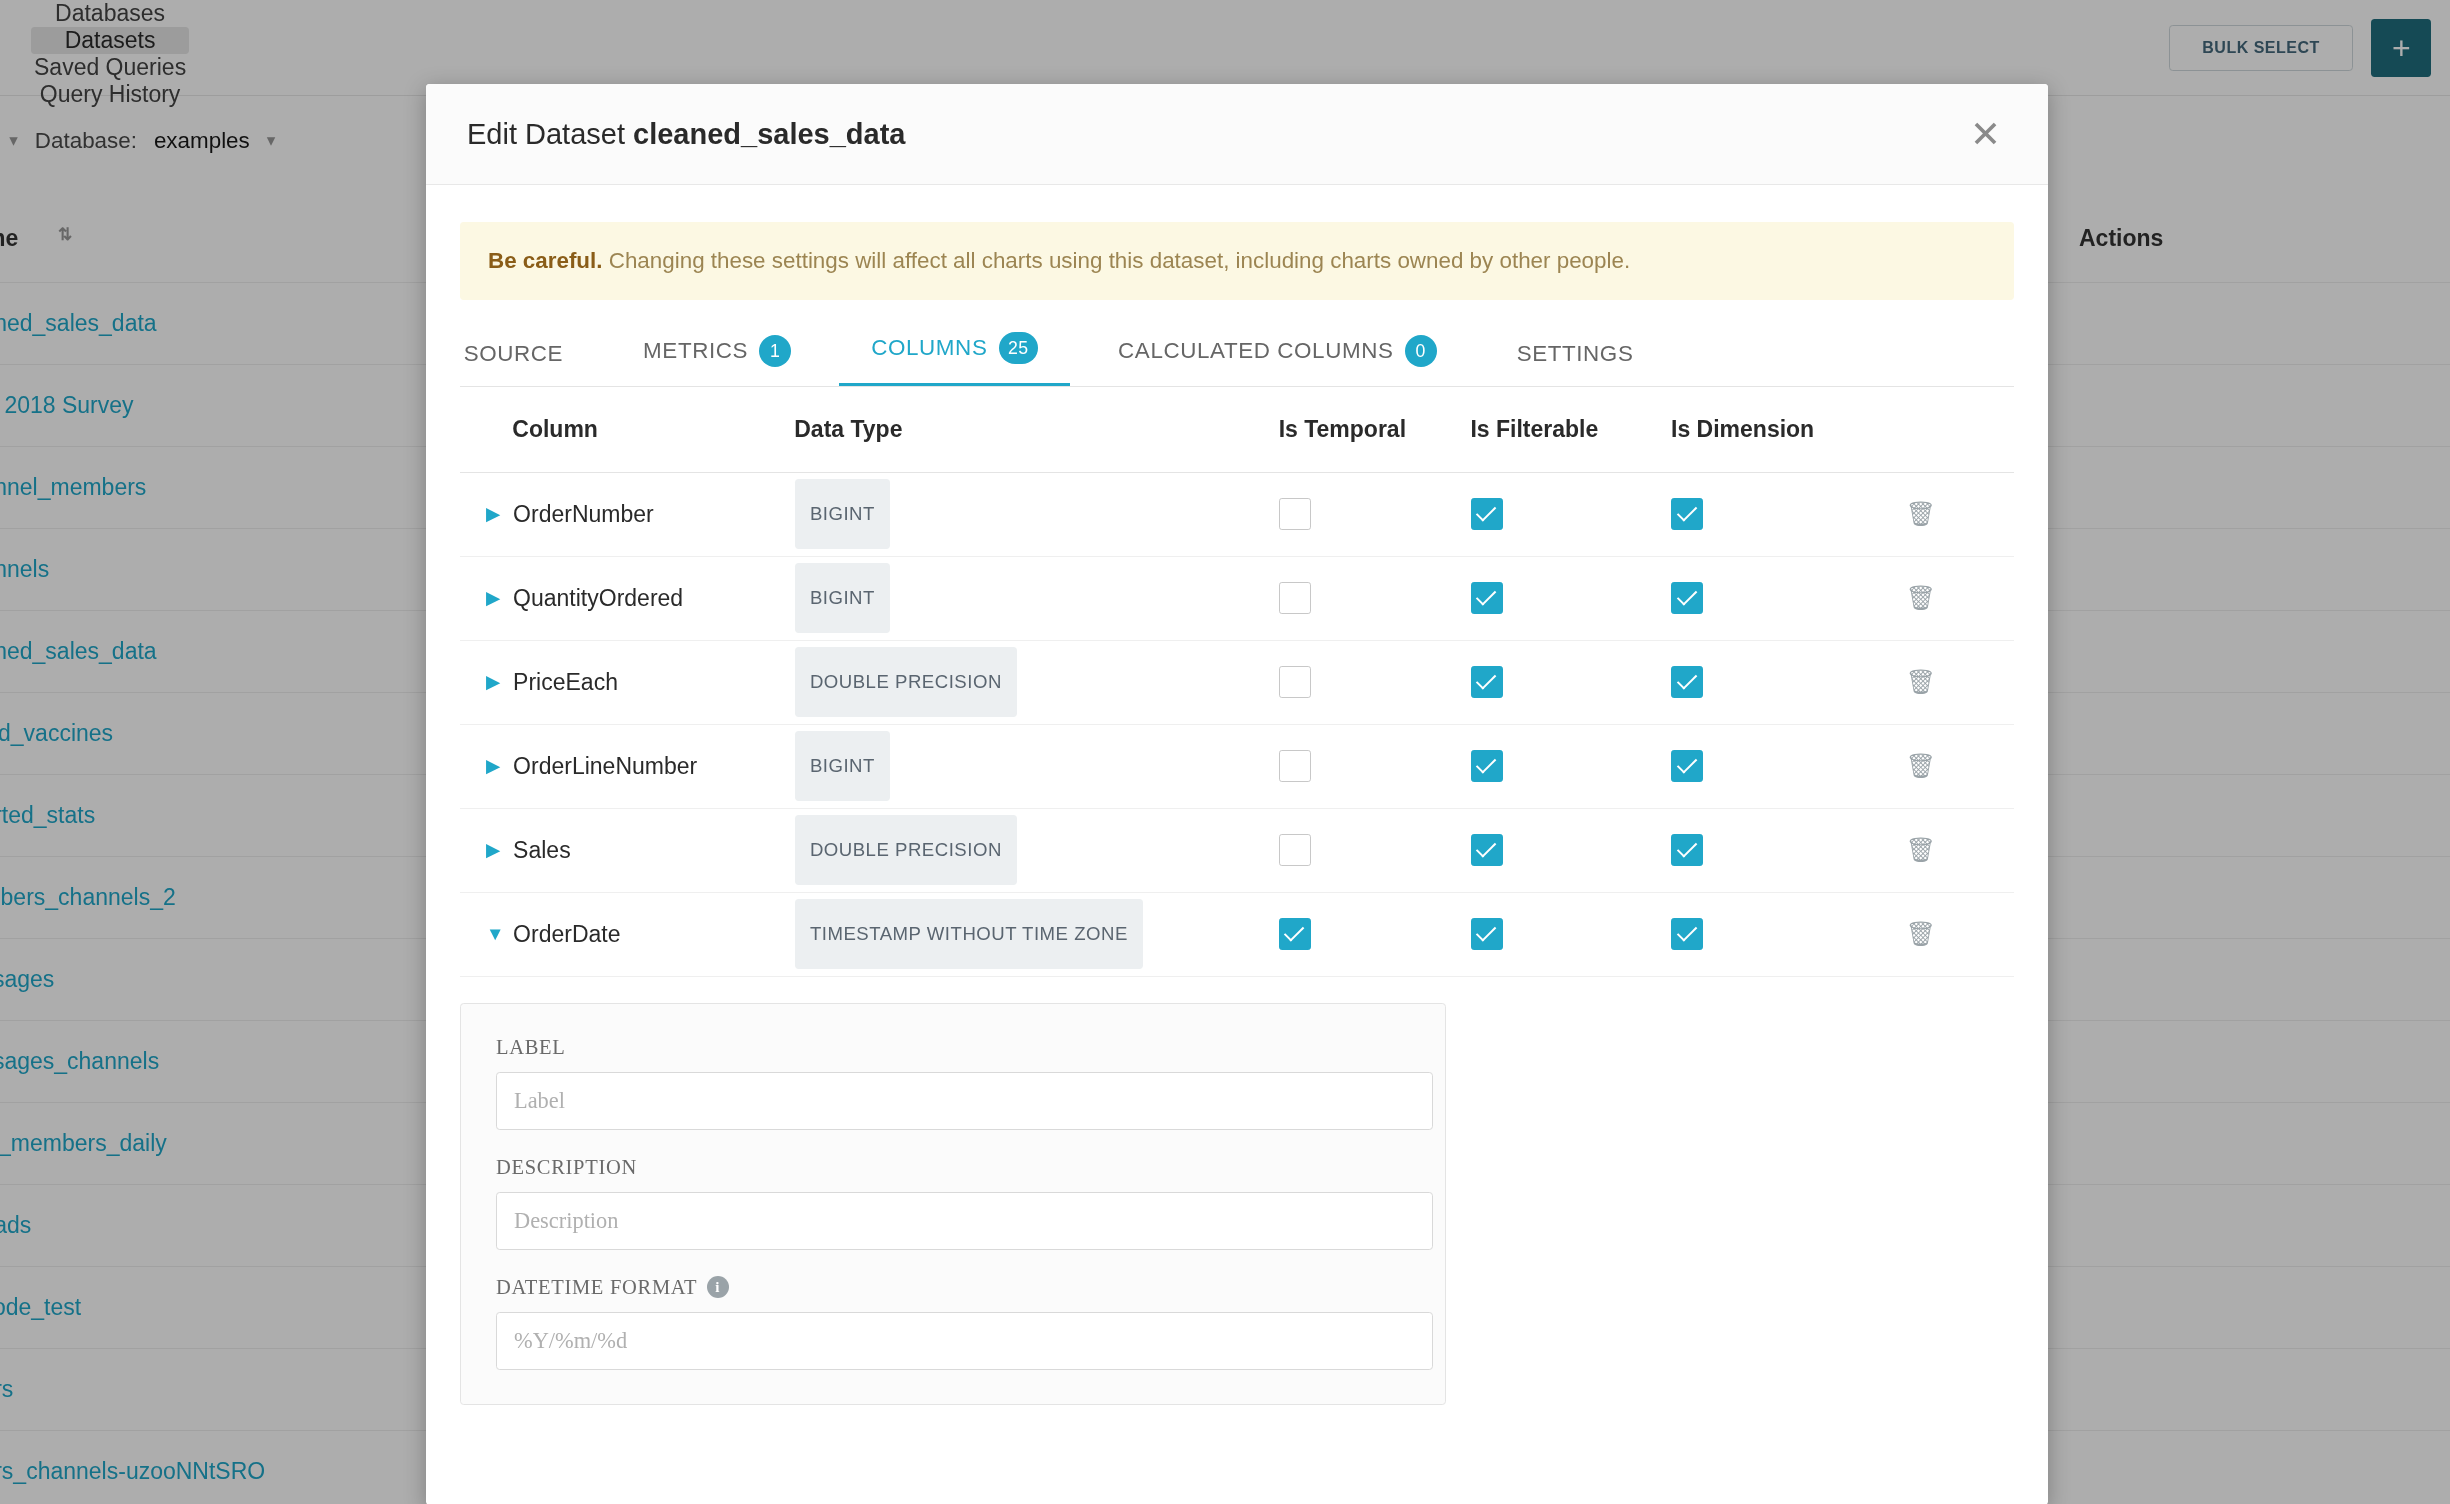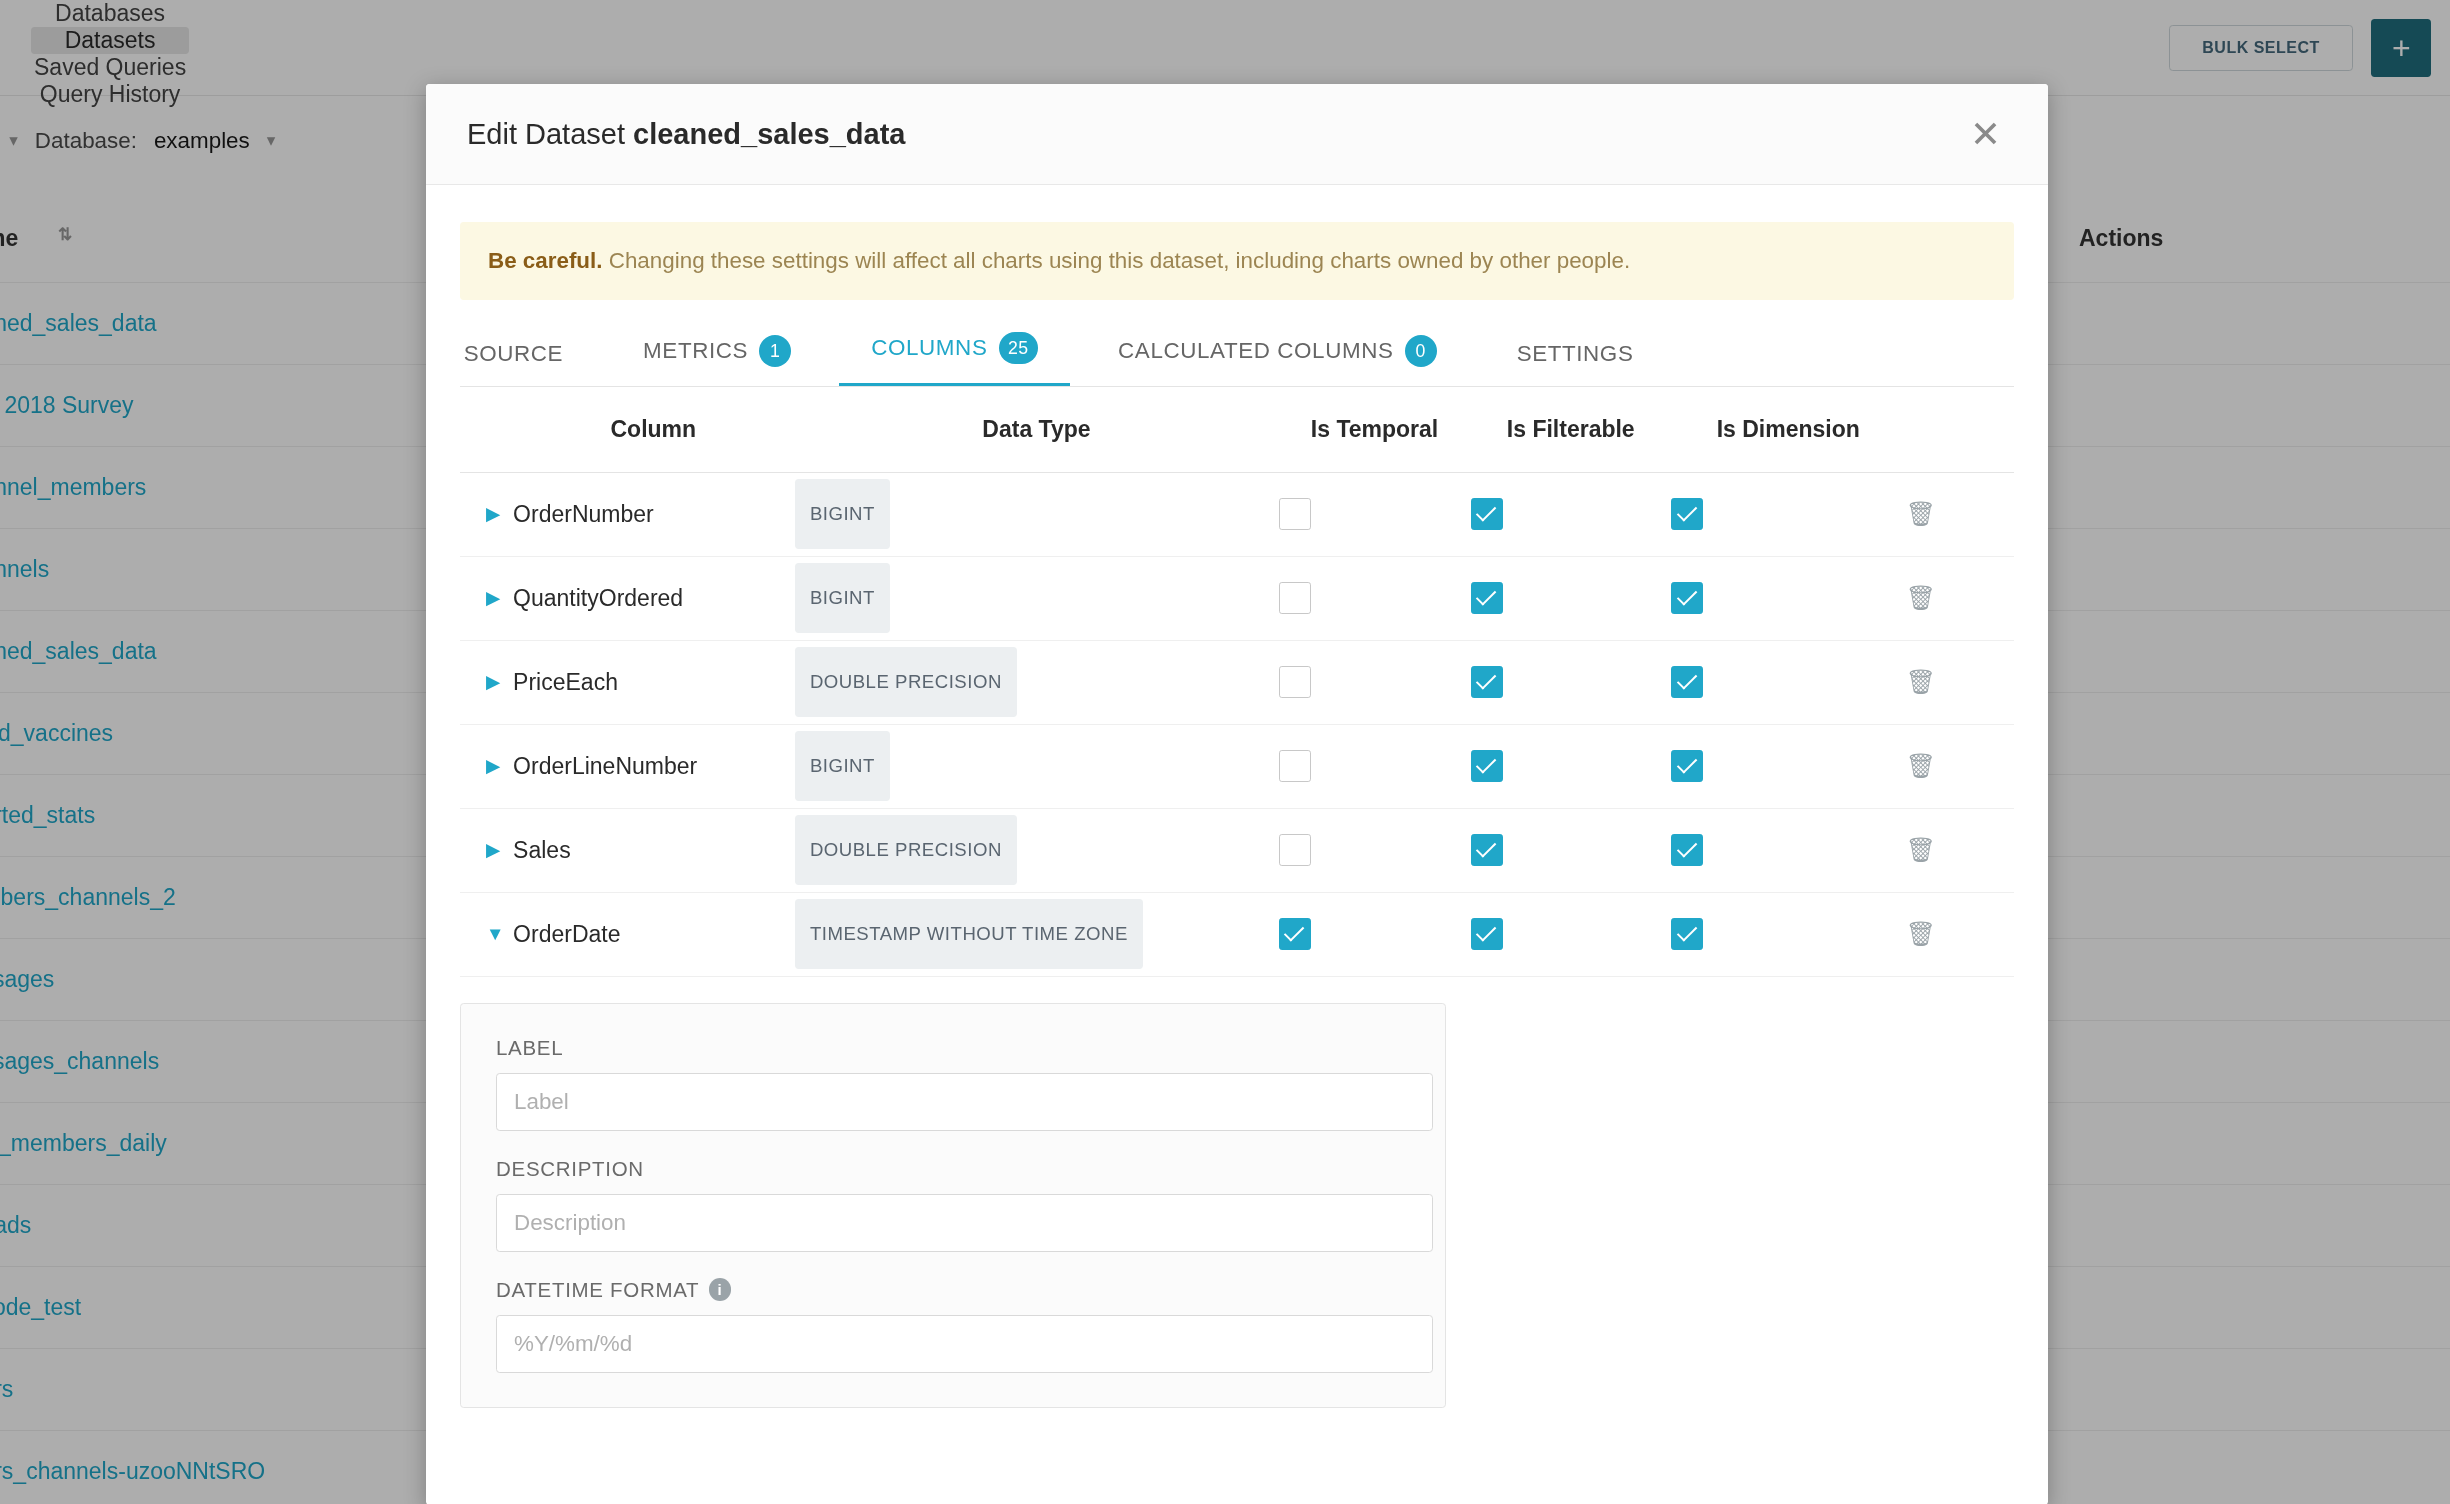--- a/index.html
+++ b/index.html
@@ -114,21 +114,21 @@
   .tab:first-child { padding-left: 0; }
   .tab.active { color: #20a7c9; border-bottom: 3.7px solid #20a7c9; }
   .pill {
     background: #20a7c9; color: #fff; font-size: 17.7px;
     min-width: 32px; height: 32px; border-radius: 16px;
     display: inline-flex; align-items: center; justify-content: center; padding: 0 9.3px;
   }
 
   .cols-head {
     display: flex; align-items: center; height: 86px;
-    border-bottom: 0.9px solid #e4e4e4; font-size: 23px; font-weight: bold; color: #2a2a2a; text-align: center;
+    border-bottom: 0.9px solid #e4e4e4; font-size: 23px; font-weight: bold; color: #2a2a2a;
   }
   .c-caret { width: 54px; }
   .c-col   { width: 291px; }
   .c-type  { width: 500px; }
   .c-temp  { width: 198px; }
   .c-filt  { width: 207px; }
   .c-dim   { width: 242px; }
   .c-del   { width: 112px; }
 
   .col-row {
@@ -160,20 +160,21 @@
   .trash {
     color: #9aa3a8; font-size: 24px;
   }
 
   .detail {
     margin-top: 26px;
     border: 0.9px solid #e4e4e4; border-radius: 3.7px;
     background: #fbfbfb;
     padding: 32px 35px 34px 35px;
     width: 986px;
+    font-family: Liberation Serif, serif;
   }
   .field-label {
     font-size: 20.5px; color: #6a6a6a; letter-spacing: 0.7px; margin-bottom: 13px;
     display: flex; align-items: center; gap: 9.3px;
   }
   .info-dot {
     width: 22.4px; height: 22.4px; border-radius: 50%; background: #9aa3a8; color: #fff;
     font-size: 15px; display: inline-flex; align-items: center; justify-content: center;
     font-weight: bold;
   }

